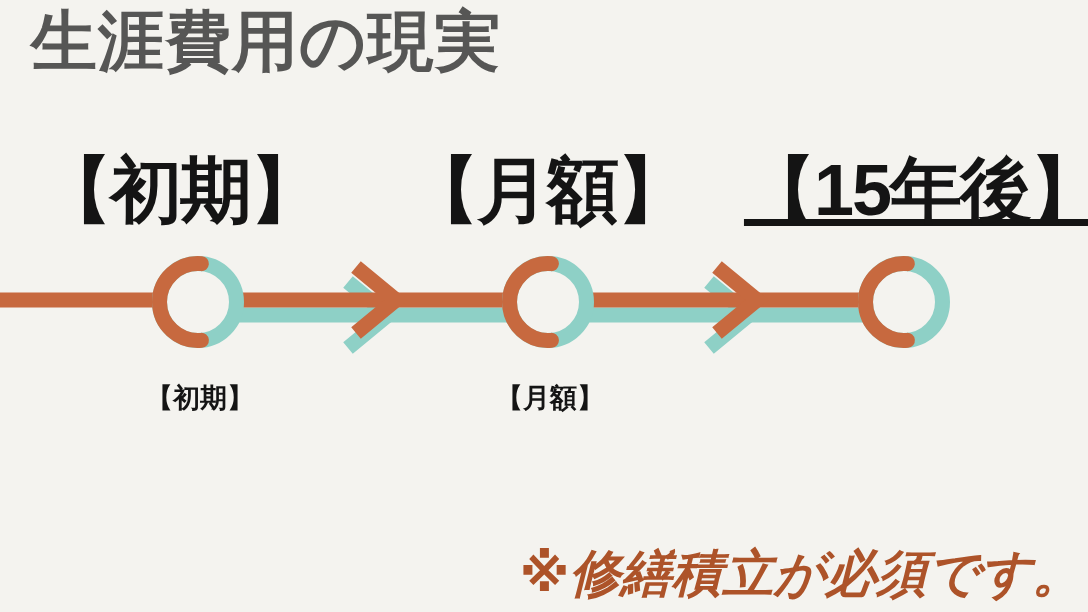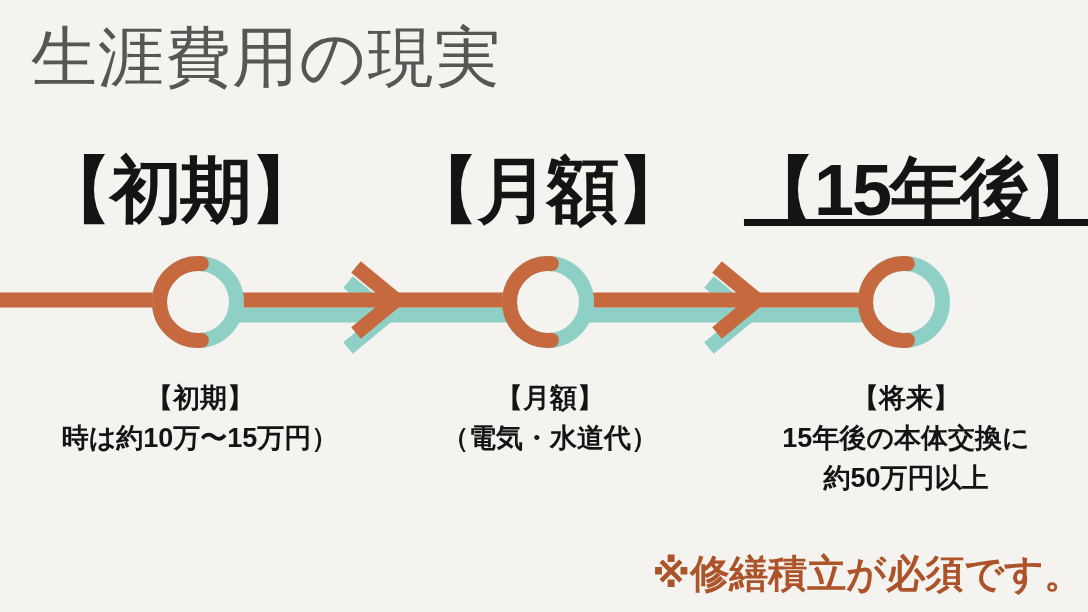--- a/index.html
+++ b/index.html
@@ -11,23 +11,23 @@
     --footnote-orange:#ad5329;
   }
   *{margin:0;padding:0;box-sizing:border-box;}
   html,body{width:1088px;height:612px;}
   body{font-family:"Liberation Sans","DejaVu Sans",sans-serif;}
   .slide{
     position:relative;width:1088px;height:612px;overflow:hidden;
     background:var(--background);
   }
   .slide-title{
-    position:absolute;left:31px;top:18px;
+    position:absolute;left:31px;top:2px;
     font-family:"Liberation Serif","DejaVu Serif",serif;
-    font-size:66px;line-height:80px;font-weight:400;
+    font-size:66px;line-height:80px;font-weight:700;
     color:var(--title-gray);letter-spacing:1px;white-space:nowrap;
   }
   .stage-heading{
     position:absolute;top:146px;line-height:88px;
     transform:translateX(-50%);
     font-size:72px;font-weight:800;color:var(--text-black);
     white-space:nowrap;letter-spacing:-2px;
   }
   .stage-heading.h1{left:180px;}
   .stage-heading.h2{left:547px;}
@@ -40,22 +40,22 @@
   .stage-detail{
     position:absolute;top:378px;transform:translateX(-50%);
     text-align:center;font-size:27px;line-height:40px;font-weight:700;
     color:var(--text-black);white-space:nowrap;
   }
   .stage-detail.d1{left:200px;}
   .stage-detail.d2{left:550px;}
   .stage-detail.d3{left:906px;}
   .footnote{
     position:absolute;top:550px;right:5px;
-    font-size:39px;line-height:48px;font-weight:800;
-    color:var(--footnote-orange);white-space:nowrap;
+    font-size:51px;line-height:48px;font-weight:800;
+    color:var(--footnote-orange);white-space:nowrap;font-style:italic;
   }
 </style>
 </head>
 <body>
 
 <div class="slide">
 
   <div class="slide-title">生涯費用の現実</div>
 
   <div class="stage-heading h1">【初期】</div>
@@ -81,29 +81,22 @@
       <path class="ring-arc" d="M551.4 263.65 A38.5 38.5 0 1 0 551.4 340.35" stroke-width="15"></path>
     </g>
     <g>
       <circle class="ring-base" cx="904" cy="302" r="38.5" stroke-width="15"></circle>
       <path class="ring-arc" d="M907.4 263.65 A38.5 38.5 0 1 0 907.4 340.35" stroke-width="15"></path>
     </g>
   </svg>
 
   <div class="stage-detail d1">
     <div>【初期】</div>
-    <div>時は約10万〜15万円）</div>
   </div>
 
   <div class="stage-detail d2">
     <div>【月額】</div>
-    <div>（電気・水道代）</div>
   </div>
 
-  <div class="stage-detail d3">
-    <div>【将来】</div>
-    <div>15年後の本体交換に</div>
-    <div>約50万円以上</div>
-  </div>
 
   <div class="footnote">※修繕積立が必須です。</div>
 
 </div>
 
 </body></html>

